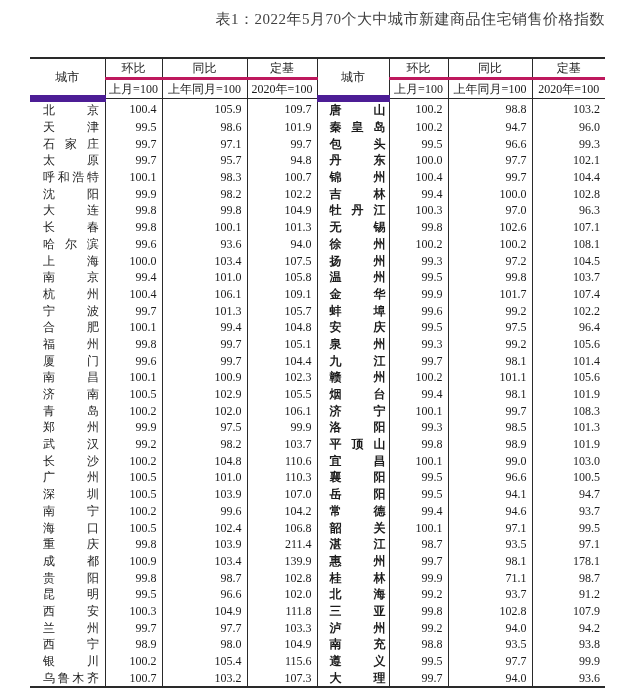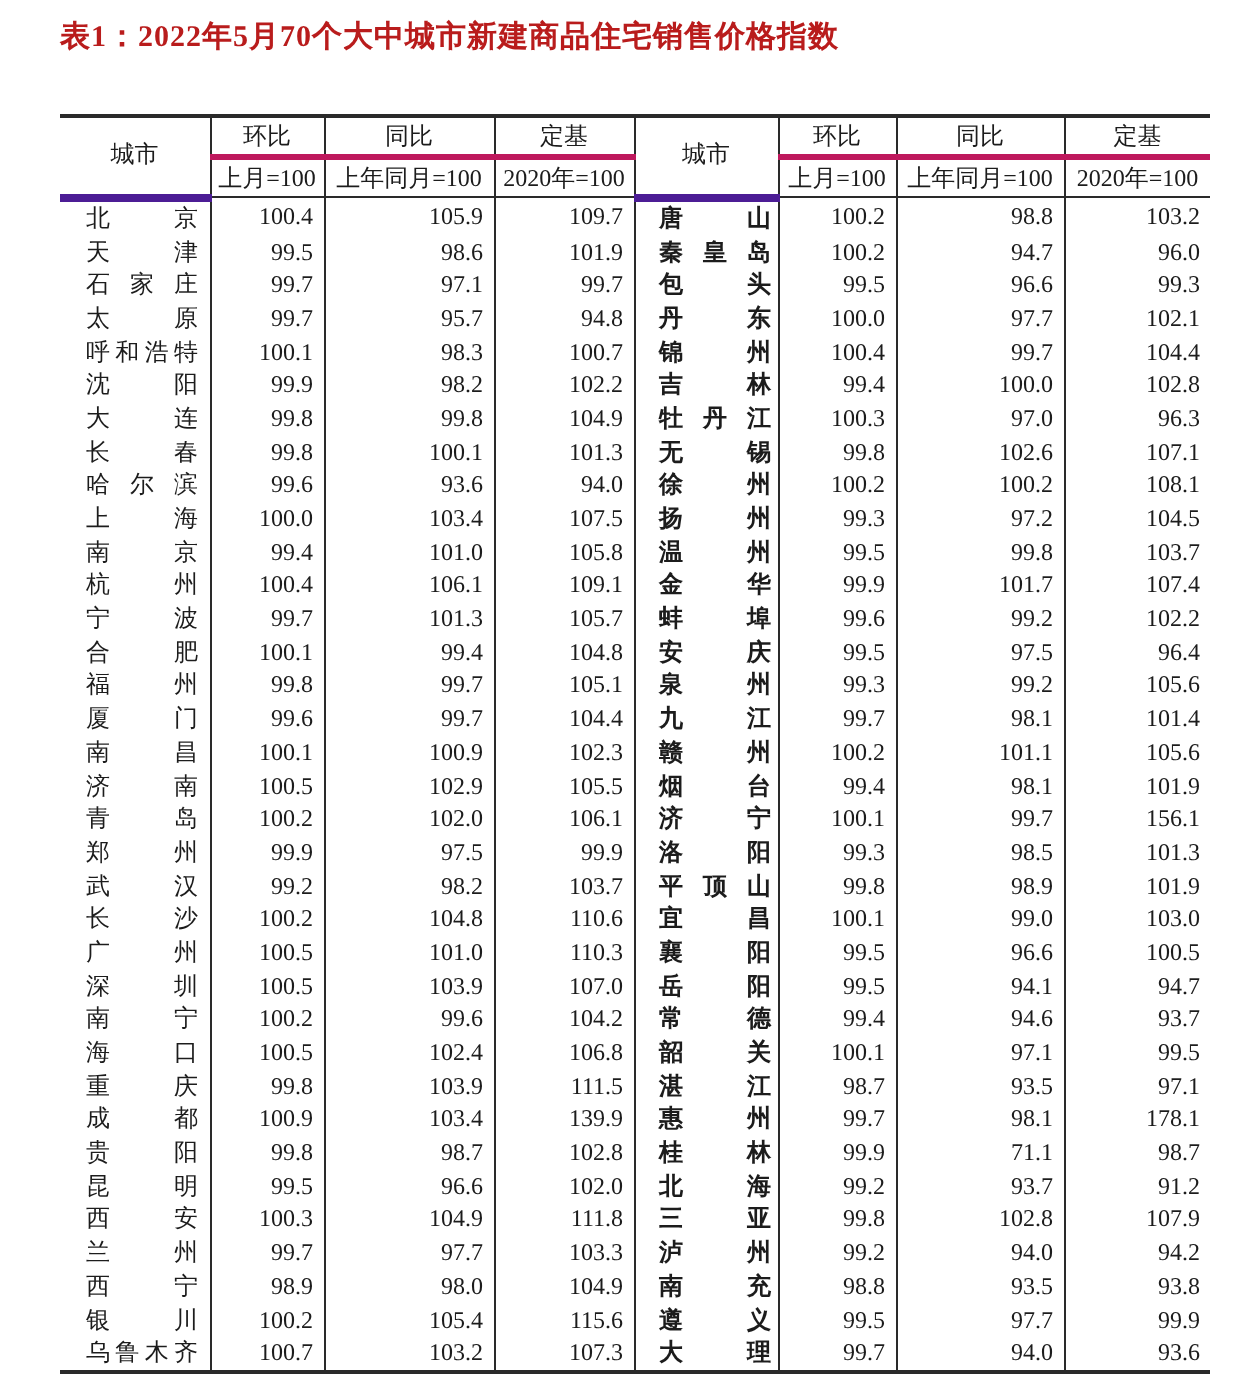--- a/index.html
+++ b/index.html
@@ -10,26 +10,26 @@
   body {
     width: 629px;
     height: 700px;
     font-family: "Liberation Serif", "DejaVu Serif", serif;
     color: #1c1c1c;
     overflow: hidden;
   }
   .page-title {
     width: 575px;
     margin: 9px 0 0 30px;
-    text-align: left;
-    font-weight: bold;
+    text-align: right;
+    font-weight: normal;
     font-size: 15px;
     line-height: 21px;
     letter-spacing: 0.5px;
-    color: #b91c1c;
+    color: #404040;
   }
   table.price-table {
     border-collapse: collapse;
     table-layout: fixed;
     width: 575px;
     margin: 27px 0 0 30px;
     border-top: 2px solid #2a2a2a;
     border-bottom: 2px solid #2a2a2a;
   }
   th, td {
@@ -42,21 +42,21 @@
   thead th {
     font-size: 12px;
     height: 18px;
     text-align: center;
     color: #1c1c1c;
   }
   th.grp {
     border-bottom: 3px solid #be185d;
   }
   th.cityh {
-    border-bottom: 4px solid #4c1d95;
+    border-bottom: 7px solid #4c1d95;
   }
   tr.subrow th {
     border-bottom: 1px solid #2a2a2a;
   }
   .vl {
     border-left: 1px solid #2a2a2a;
   }
   tbody td {
     height: 16.7px;
     font-size: 12px;
@@ -297,21 +297,21 @@
         <td class="num vl">101.9</td>
       </tr>
       <tr>
         <td class="city"><span class="cname">青岛</span></td>
         <td class="num vl">100.2</td>
         <td class="num vl">102.0</td>
         <td class="num vl">106.1</td>
         <td class="city city-r vl"><span class="cname">济宁</span></td>
         <td class="num vl">100.1</td>
         <td class="num vl">99.7</td>
-        <td class="num vl">156.1</td>
+        <td class="num vl">108.3</td>
       </tr>
       <tr>
         <td class="city"><span class="cname">郑州</span></td>
         <td class="num vl">99.9</td>
         <td class="num vl">97.5</td>
         <td class="num vl">99.9</td>
         <td class="city city-r vl"><span class="cname">洛阳</span></td>
         <td class="num vl">99.3</td>
         <td class="num vl">98.5</td>
         <td class="num vl">101.3</td>
@@ -373,21 +373,21 @@
         <td class="num vl">106.8</td>
         <td class="city city-r vl"><span class="cname">韶关</span></td>
         <td class="num vl">100.1</td>
         <td class="num vl">97.1</td>
         <td class="num vl">99.5</td>
       </tr>
       <tr>
         <td class="city"><span class="cname">重庆</span></td>
         <td class="num vl">99.8</td>
         <td class="num vl">103.9</td>
-        <td class="num vl">111.5</td>
+        <td class="num vl">211.4</td>
         <td class="city city-r vl"><span class="cname">湛江</span></td>
         <td class="num vl">98.7</td>
         <td class="num vl">93.5</td>
         <td class="num vl">97.1</td>
       </tr>
       <tr>
         <td class="city"><span class="cname">成都</span></td>
         <td class="num vl">100.9</td>
         <td class="num vl">103.4</td>
         <td class="num vl">139.9</td>

